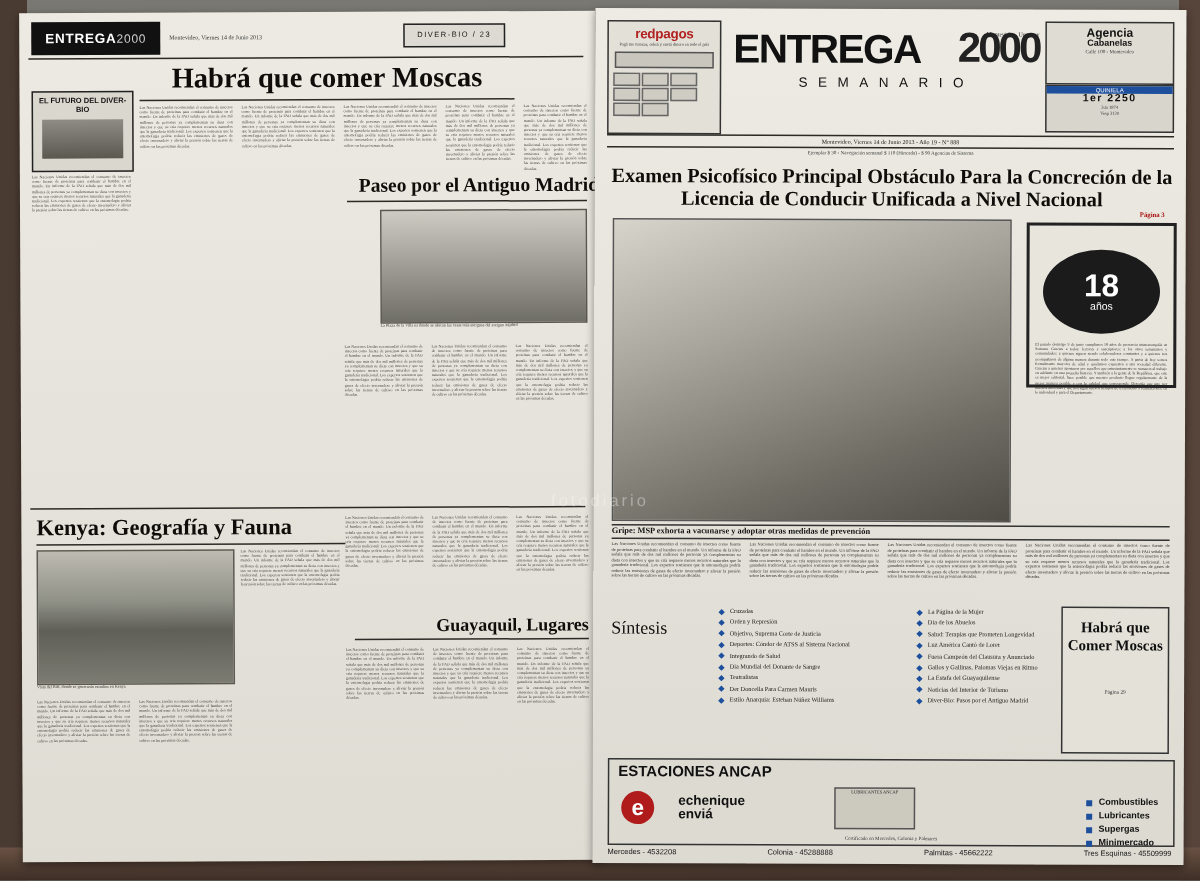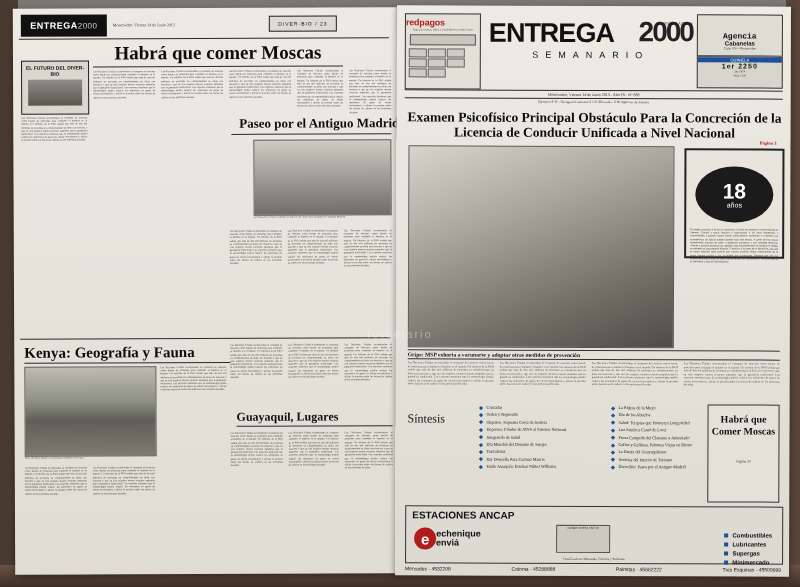--- a/index.html
+++ b/index.html
@@ -40,58 +40,58 @@
     background:#dcdad2;display:flex;align-items:center;justify-content:center;
     font-family:"Liberation Sans",sans-serif;font-size:5px;letter-spacing:1px;color:#111;}
   .l-rule{position:absolute;left:6px;width:370px;height:1px;background:#2b2a25;}
 
   .hl1{position:absolute;left:84px;top:34px;width:242px;text-align:center;
     font-size:19px;font-weight:bold;color:#0e0d0a;font-family:"Liberation Serif",serif;}
   .hl2{position:absolute;left:218px;top:108px;width:176px;text-align:center;
     font-size:13px;font-weight:bold;color:#0e0d0a;}
   .hl3{position:absolute;left:10px;top:336px;width:206px;
     font-size:15px;font-weight:bold;color:#0e0d0a;}
-  .hl4{position:absolute;left:222px;top:402px;width:156px;text-align:left;
+  .hl4{position:absolute;left:222px;top:402px;width:156px;text-align:right;
     font-size:12px;font-weight:bold;color:#0e0d0a;}
 
   .ad-divbio{position:absolute;left:8px;top:52px;width:66px;height:52px;border:1px solid #222;
     background:#d9d7ce;}
   .ad-divbio .t{font-family:"Liberation Sans",sans-serif;font-size:5px;font-weight:bold;
     text-align:center;color:#111;margin-top:3px;}
   .ad-divbio .img{margin:3px auto 0;width:54px;height:26px;
     background:linear-gradient(180deg,#8e8c84,#5a584f);}
 
   .photo{position:absolute;background:linear-gradient(180deg,#9a978e,#4f4d46);
     border:1px solid #5a584f;}
   .photo.kenya{left:10px;top:358px;width:130px;height:88px;
     background:linear-gradient(180deg,#bdbbb2 0%,#8f9086 38%,#5f5f57 60%,#7d7c73 100%);}
   .photo.madrid{left:240px;top:132px;width:136px;height:74px;
     background:linear-gradient(180deg,#cdcbc2 0%,#a3a199 45%,#6f6e66 100%);}
   .cap{position:absolute;font-size:2.8px;color:#3b3931;}
   .redpagos{position:absolute;left:8px;top:8px;width:74px;height:74px;border:1px solid #333;
     background:#e2e0d7;}
   .redpagos .rp-name{font-family:"Liberation Sans",sans-serif;font-weight:bold;font-size:9px;
-    color:#b22222;margin-top:3px;letter-spacing:-.2px;}
+    color:#b22222;text-align:center;margin-top:3px;letter-spacing:-.2px;}
   .redpagos .rp-sub{font-size:2.8px;text-align:center;color:#333;line-height:3.4px;margin-top:1px;}
   .redpagos .rp-bar{margin:3px 4px;height:9px;background:#c9c7bd;border:1px solid #555;}
   .redpagos .rp-grid{display:flex;flex-wrap:wrap;gap:1px;margin:2px 3px;}
   .redpagos .rp-grid i{display:block;width:16px;height:7px;background:#cfcdc3;border:1px solid #666;}
 
   .ent-logo{position:absolute;left:92px;top:12px;width:206px;height:40px;}
   .ent-word{font-family:"Liberation Sans",sans-serif;font-weight:bold;font-size:27px;
     letter-spacing:-1px;color:#111;}
   .ent-2000{position:absolute;right:2px;top:-2px;font-family:"Liberation Sans",sans-serif;
     font-weight:bold;font-size:28px;color:#222;letter-spacing:-2px;}
   .ent-sem{position:absolute;left:94px;top:44px;width:200px;text-align:center;
     font-family:Liberation Sans, sans-serif;font-size:9px;letter-spacing:7px;color:#111;}
   .ent-city{position:absolute;right:98px;top:14px;font-size:4px;color:#222;text-align:center;}
   .ag-cab{position:absolute;right:8px;top:8px;width:84px;height:40px;border:1px solid #333;
     background:#dedcd3;text-align:center;}
-  .ag-cab .n{font-family:Liberation Mono, monospace;font-weight:bold;font-size:8px;color:#111;
-    margin-top:16px;}
+  .ag-cab .n{font-family:Liberation Sans, sans-serif;font-weight:bold;font-size:8px;color:#111;
+    margin-top:2px;}
   .ag-cab .s{font-size:6px;color:#111;font-family:"Liberation Sans",sans-serif;font-weight:bold;}
   .ag-cab .p{font-size:3.4px;color:#333;}
   .quiniela{position:absolute;right:8px;top:50px;width:84px;height:30px;border:1px solid #333;
     background:#d8d6cc;}
   .quiniela .q1{font-family:"Liberation Sans",sans-serif;font-size:4px;text-align:center;
     background:#1d4f9c;color:#fff;}
   .quiniela .q2{font-family:"Liberation Sans",sans-serif;font-size:7px;font-weight:bold;
     text-align:center;color:#111;letter-spacing:1px;}
   .q-row{font-size:3px;text-align:center;color:#333;}
 
@@ -135,21 +135,21 @@
   .ancap{position:absolute;left:10px;top:500px;width:376px;height:56px;border:1px solid #333;
     background:#dcdad1;}
   .ancap .title{font-family:"Liberation Sans",sans-serif;font-weight:bold;font-size:10px;
     color:#111;margin:3px 0 0 6px;}
   .echenique{position:absolute;left:8px;top:20px;width:120px;height:24px;display:flex;
     align-items:center;}
   .e-logo{width:22px;height:22px;border-radius:50%;background:#b01c1c;color:#fff;
     font-family:"Liberation Sans",sans-serif;font-weight:bold;font-size:15px;
     display:flex;align-items:center;justify-content:center;}
   .e-name{font-family:"Liberation Sans",sans-serif;font-weight:bold;font-size:9px;color:#111;
-    margin-left:0;line-height:9px;}
+    margin-left:16px;line-height:9px;}
   .ancap-list{position:absolute;right:10px;top:18px;font-size:6px;line-height:9px;color:#111;
     font-family:"Liberation Sans",sans-serif;font-weight:bold;}
   .ancap-list li{list-style:none;position:relative;padding-left:8px;}
   .ancap-list li:before{content:"";position:absolute;left:0;top:2px;width:4px;height:4px;
     background:#1d4f9c;}
   .lub-box{position:absolute;left:150px;top:18px;width:52px;height:26px;border:1px solid #555;
     background:#ccc9bf;font-size:3px;text-align:center;color:#222;}
   .ancap-foot{position:absolute;left:0;bottom:2px;width:100%;text-align:center;font-size:3.4px;
     color:#333;}
   .ancap-cities{position:absolute;left:10px;bottom:-16px;width:376px;display:flex;

